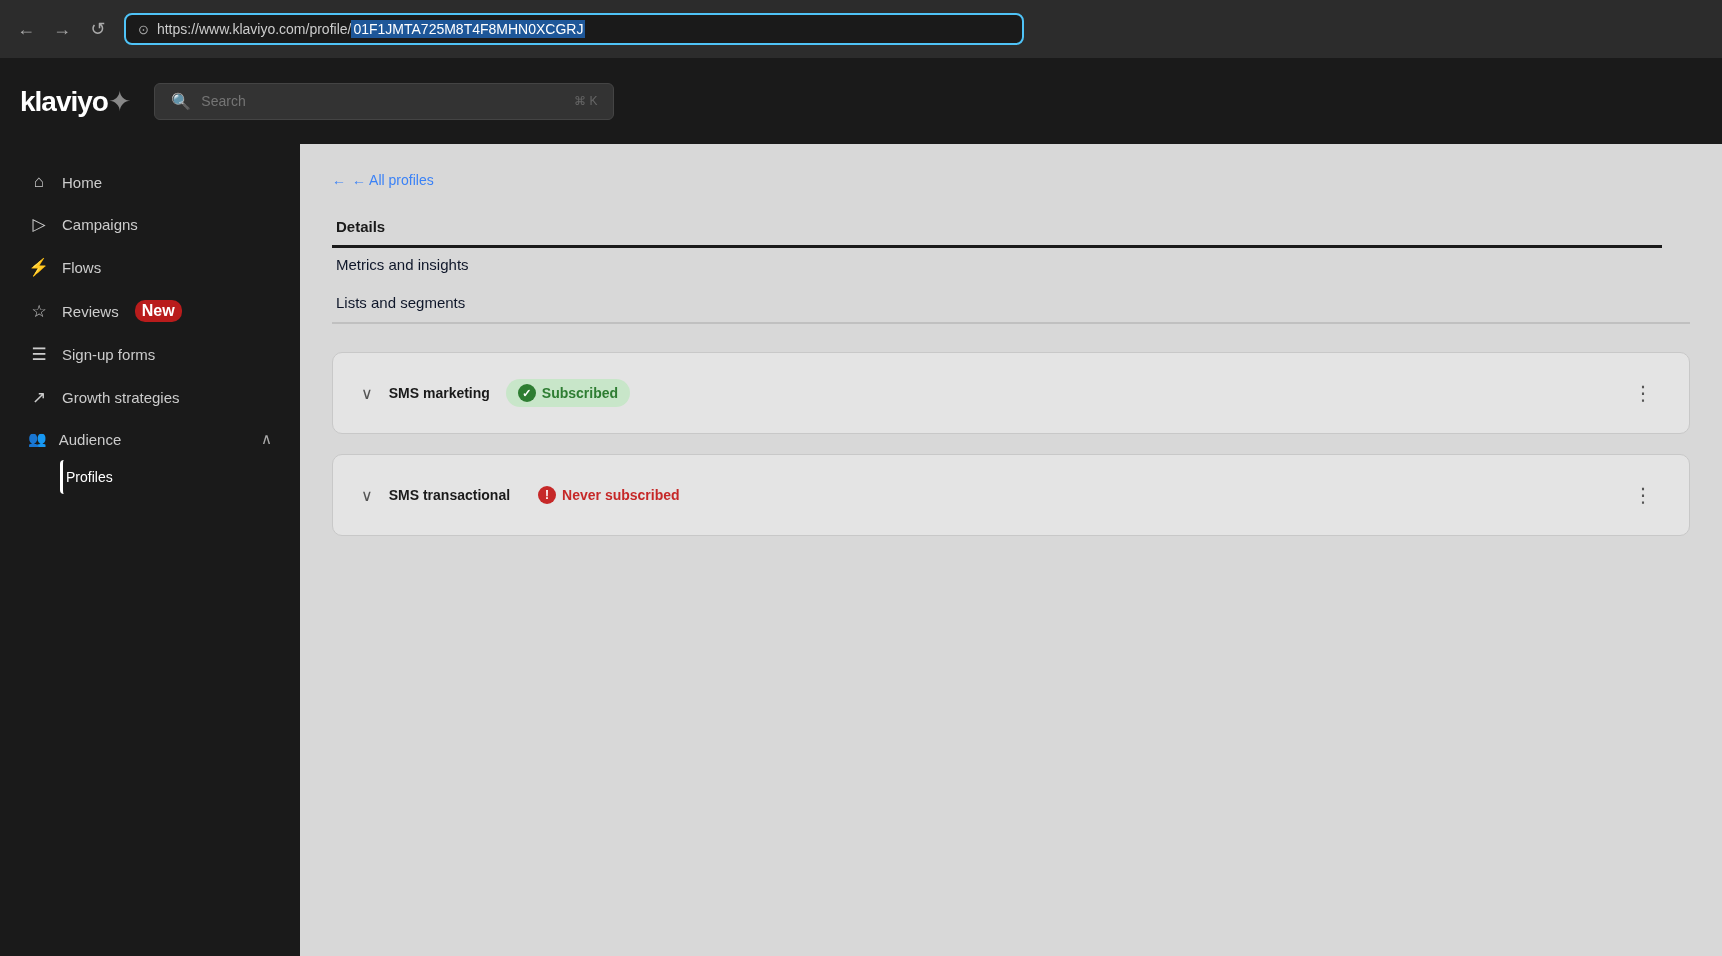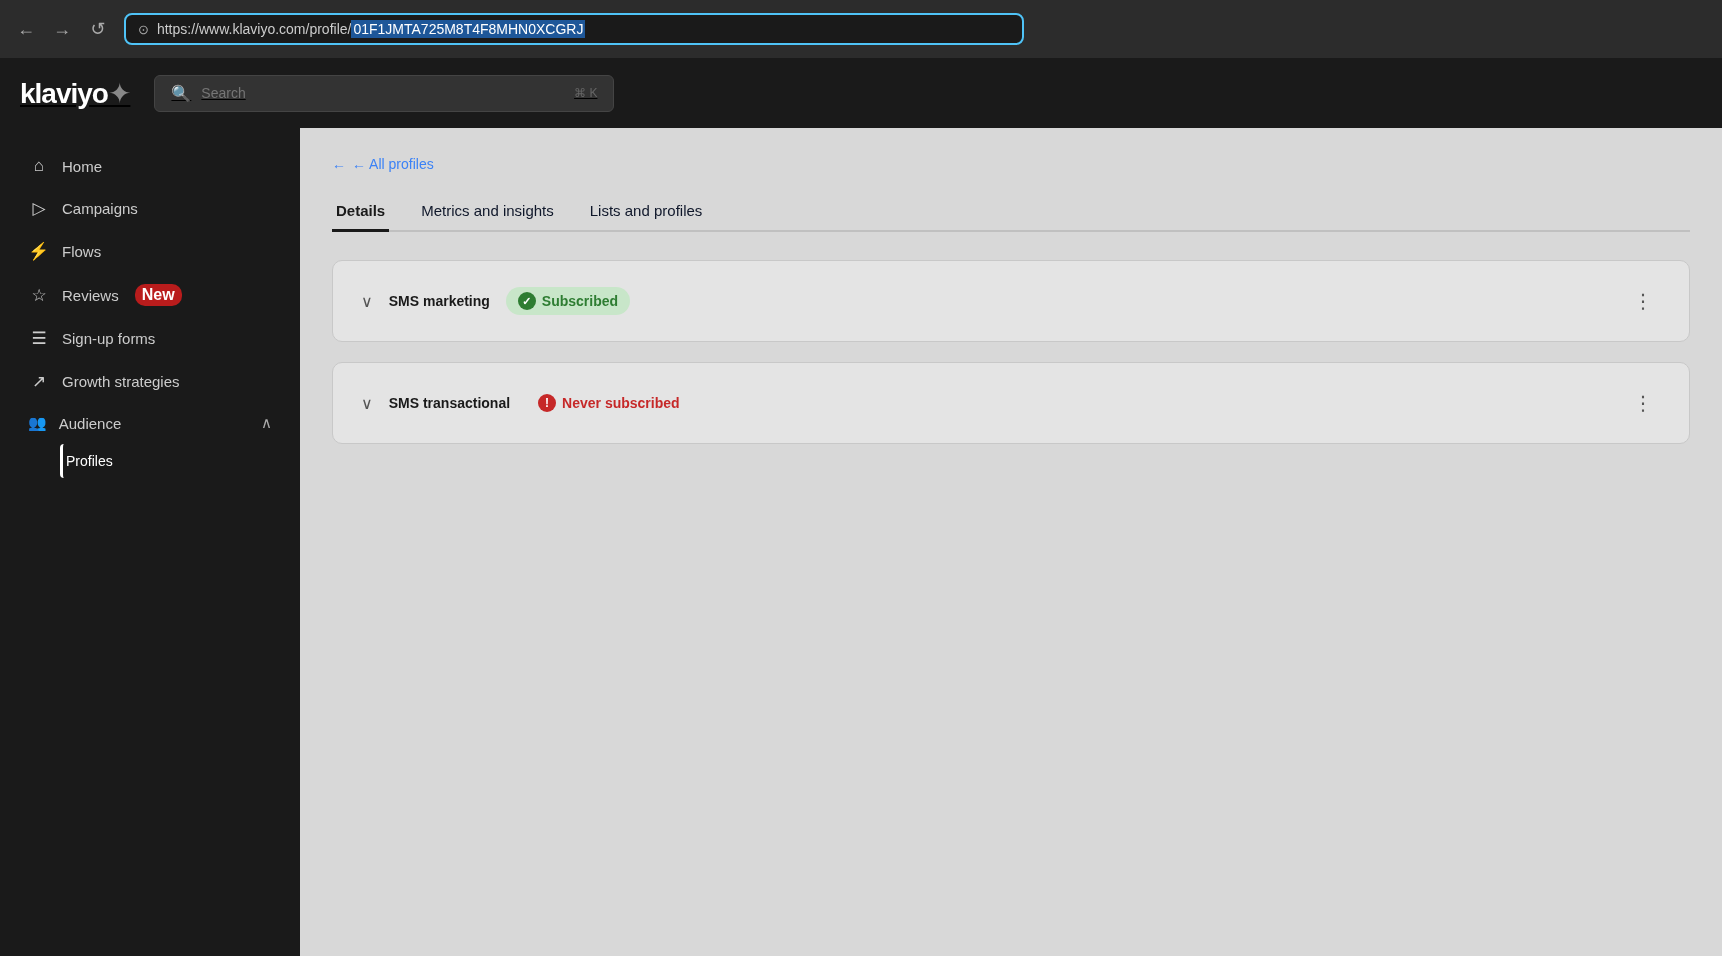--- a/index.html
+++ b/index.html
@@ -23,21 +23,21 @@
       flex: 1; background: #1a1a1a; border: 2px solid #4fc3f7; border-radius: 8px;
       padding: 6px 12px; color: #fff; font-size: 14px; display: flex; align-items: center; gap: 8px;
       max-width: 900px;
     }
     .address-icon { color: #aaa; font-size: 13px; }
     .address-text { color: #ccc; font-size: 14px; }
     .address-highlight { color: #fff; background: #1e5799; padding: 1px 2px; }
 
     
     .app-header {
-      background: #1a1a1a; height: 70px; display: flex; align-items: center; padding: 0 20px; gap: 24px; text-decoration: underline;
+      background: #1a1a1a; height: 86px; display: flex; align-items: center; padding: 0 20px; gap: 24px;
     }
     .logo { color: #fff; font-size: 28px; font-weight: 700; letter-spacing: -1px; }
     .logo span { color: #fff; }
     .search-bar {
       background: #333; border: 1px solid #444; border-radius: 6px;
       padding: 8px 16px; display: flex; align-items: center; gap: 10px;
       width: 460px; color: #888;
     }
     .search-bar input { background: none; border: none; outline: none; color: #ccc; font-size: 14px; flex: 1; }
     .search-shortcut { color: #666; font-size: 12px; }
@@ -82,21 +82,21 @@
 
     
     .profile-header { margin-bottom: 24px; }
     .profile-name { font-size: 32px; font-weight: 700; color: #1a1a1a; display: flex; align-items: center; gap: 12px; margin-bottom: 8px; }
     .name-blur { background: #b0b0b0; border-radius: 4px; width: 140px; height: 36px; display: inline-block; }
     .profile-meta { color: #555; font-size: 15px; display: flex; align-items: center; gap: 8px; }
     .meta-blur { background: #b0b0b0; border-radius: 3px; width: 130px; height: 18px; display: inline-block; }
     .meta-blur2 { background: #b0b0b0; border-radius: 3px; width: 90px; height: 18px; display: inline-block; }
 
     
-    .tabs { display: flex; border-bottom: 2px solid #c0c0c0; margin-bottom: 28px; }
+    .tabs { display: flex; border-bottom: 2px solid #c0c0c0; margin-bottom: 28px; flex-direction: column; }
     .tab {
       padding: 10px 4px; margin-right: 28px; font-size: 15px; color: #0f172a;
       cursor: pointer; border-bottom: 3px solid transparent; margin-bottom: -2px;
     }
     .tab.active { color: #1a1a1a; font-weight: 600; border-bottom: 3px solid #1a1a1a; }
 
     
     .card {
       background: #e4e4e4; border: 1px solid #c8c8c8; border-radius: 10px;
       margin-bottom: 20px; overflow: hidden;
@@ -195,21 +195,21 @@
 
       <div class="back-link">
         <span>←</span>
         <span>← All profiles</span>
       </div>
 
 
       <div class="tabs">
         <div class="tab active">Details</div>
         <div class="tab">Metrics and insights</div>
-        <div class="tab">Lists and profiles</div>
+        <div class="tab">Lists and segments</div>
       </div>
 
       <div class="card">
         <div class="card-header">
           <div class="card-left">
             <span class="chevron">∨</span>
             <span class="card-title">SMS marketing</span>
             <div class="status-badge status-subscribed">
               <div class="status-dot-green"></div>
               <span>Subscribed</span>

